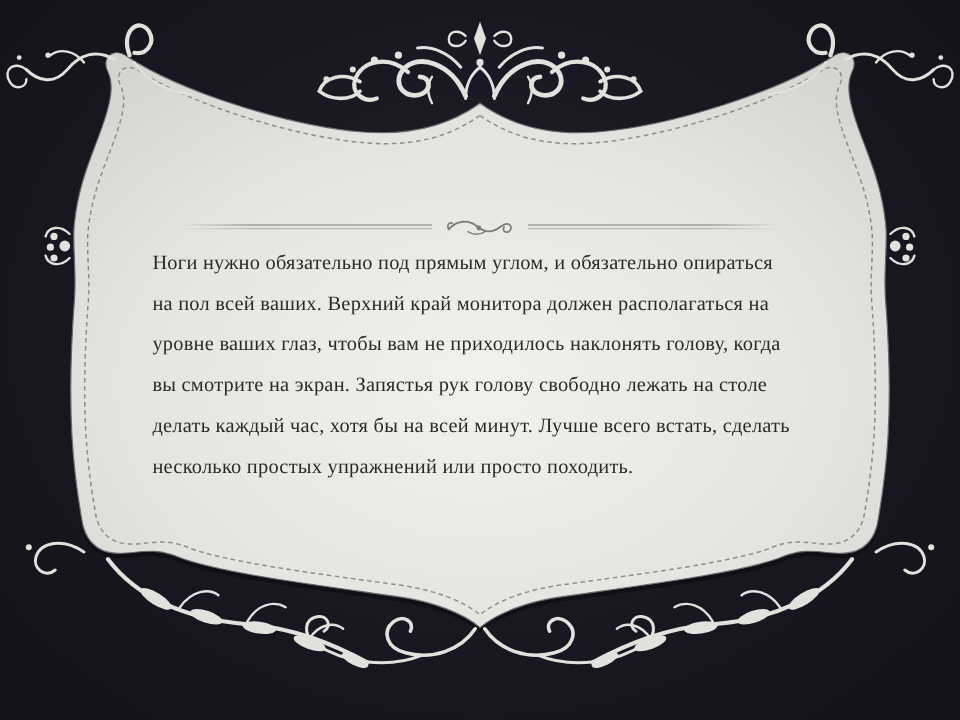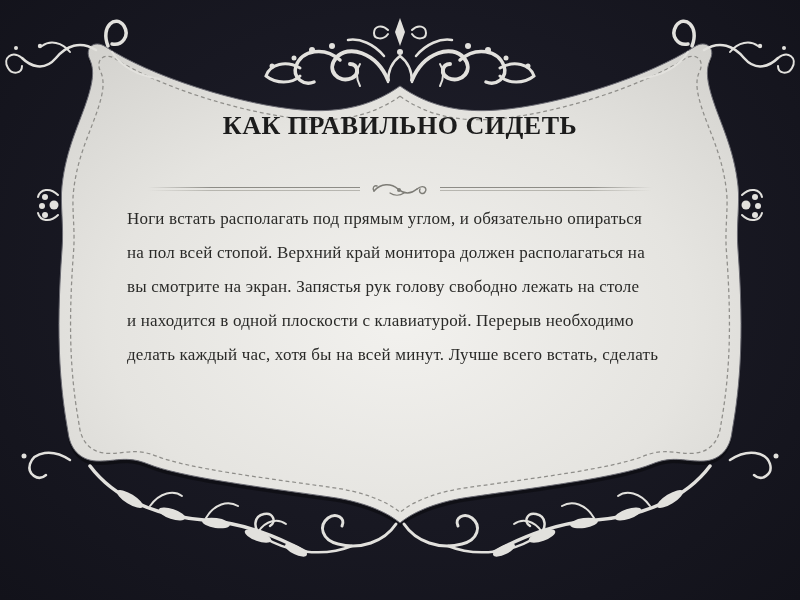--- a/index.html
+++ b/index.html
@@ -156,39 +156,39 @@
 
     <g>
       <use href="#bswirl"></use>
       <use href="#bswirl" transform="translate(800 0) scale(-1 1)"></use>
     </g>
   </svg>
 
   <div class="content">
 
     <div class="title">
-      <div class="t-line">КАК ПРАВИЛЬНО СИДЕТЬ</div>
     </div>
 
     <div class="divider">
       <span class="rule rule-l"></span>
       <svg width="64" height="18" viewBox="0 0 64 18">
         <g stroke="#7d7c76" fill="none" stroke-linecap="round">
           <path d="M6 11 C13 3 23 3 30 9 C36 14 43 14 49 9" stroke-width="1.6"></path>
           <path d="M49 9 C55 4 60 8 57 12 C55 15 50 13 52 9" stroke-width="1.4"></path>
           <path d="M6 11 C4 8 6 5 9 6" stroke-width="1.4"></path>
           <path d="M22 13 C26 16 32 16 36 13" stroke-width="1.2"></path>
           <circle cx="31" cy="10" r="2" fill="#7d7c76" stroke="none"></circle>
         </g>
       </svg>
       <span class="rule rule-r"></span>
     </div>
 
     <div class="bodytext">
-      <div class="b-line">Ноги встать располагать под прямым углом, и обязательно опираться</div>
-      <div class="b-line">на пол всей стопой. Верхний край монитора должен располагаться на</div>
+      <div class="b-line">Ноги нужно обязательно под прямым углом, и обязательно опираться</div>
+      <div class="b-line">на пол всей ваших. Верхний край монитора должен располагаться на</div>
+      <div class="b-line">уровне ваших глаз, чтобы вам не приходилось наклонять голову, когда</div>
       <div class="b-line">вы смотрите на экран. Запястья рук голову свободно лежать на столе</div>
-      <div class="b-line">и находится в одной плоскости с клавиатурой. Перерыв необходимо</div>
       <div class="b-line">делать каждый час, хотя бы на всей минут. Лучше всего встать, сделать</div>
+      <div class="b-line">несколько простых упражнений или просто походить.</div>
     </div>
 
   </div>
 </div>
 
 </body></html>

